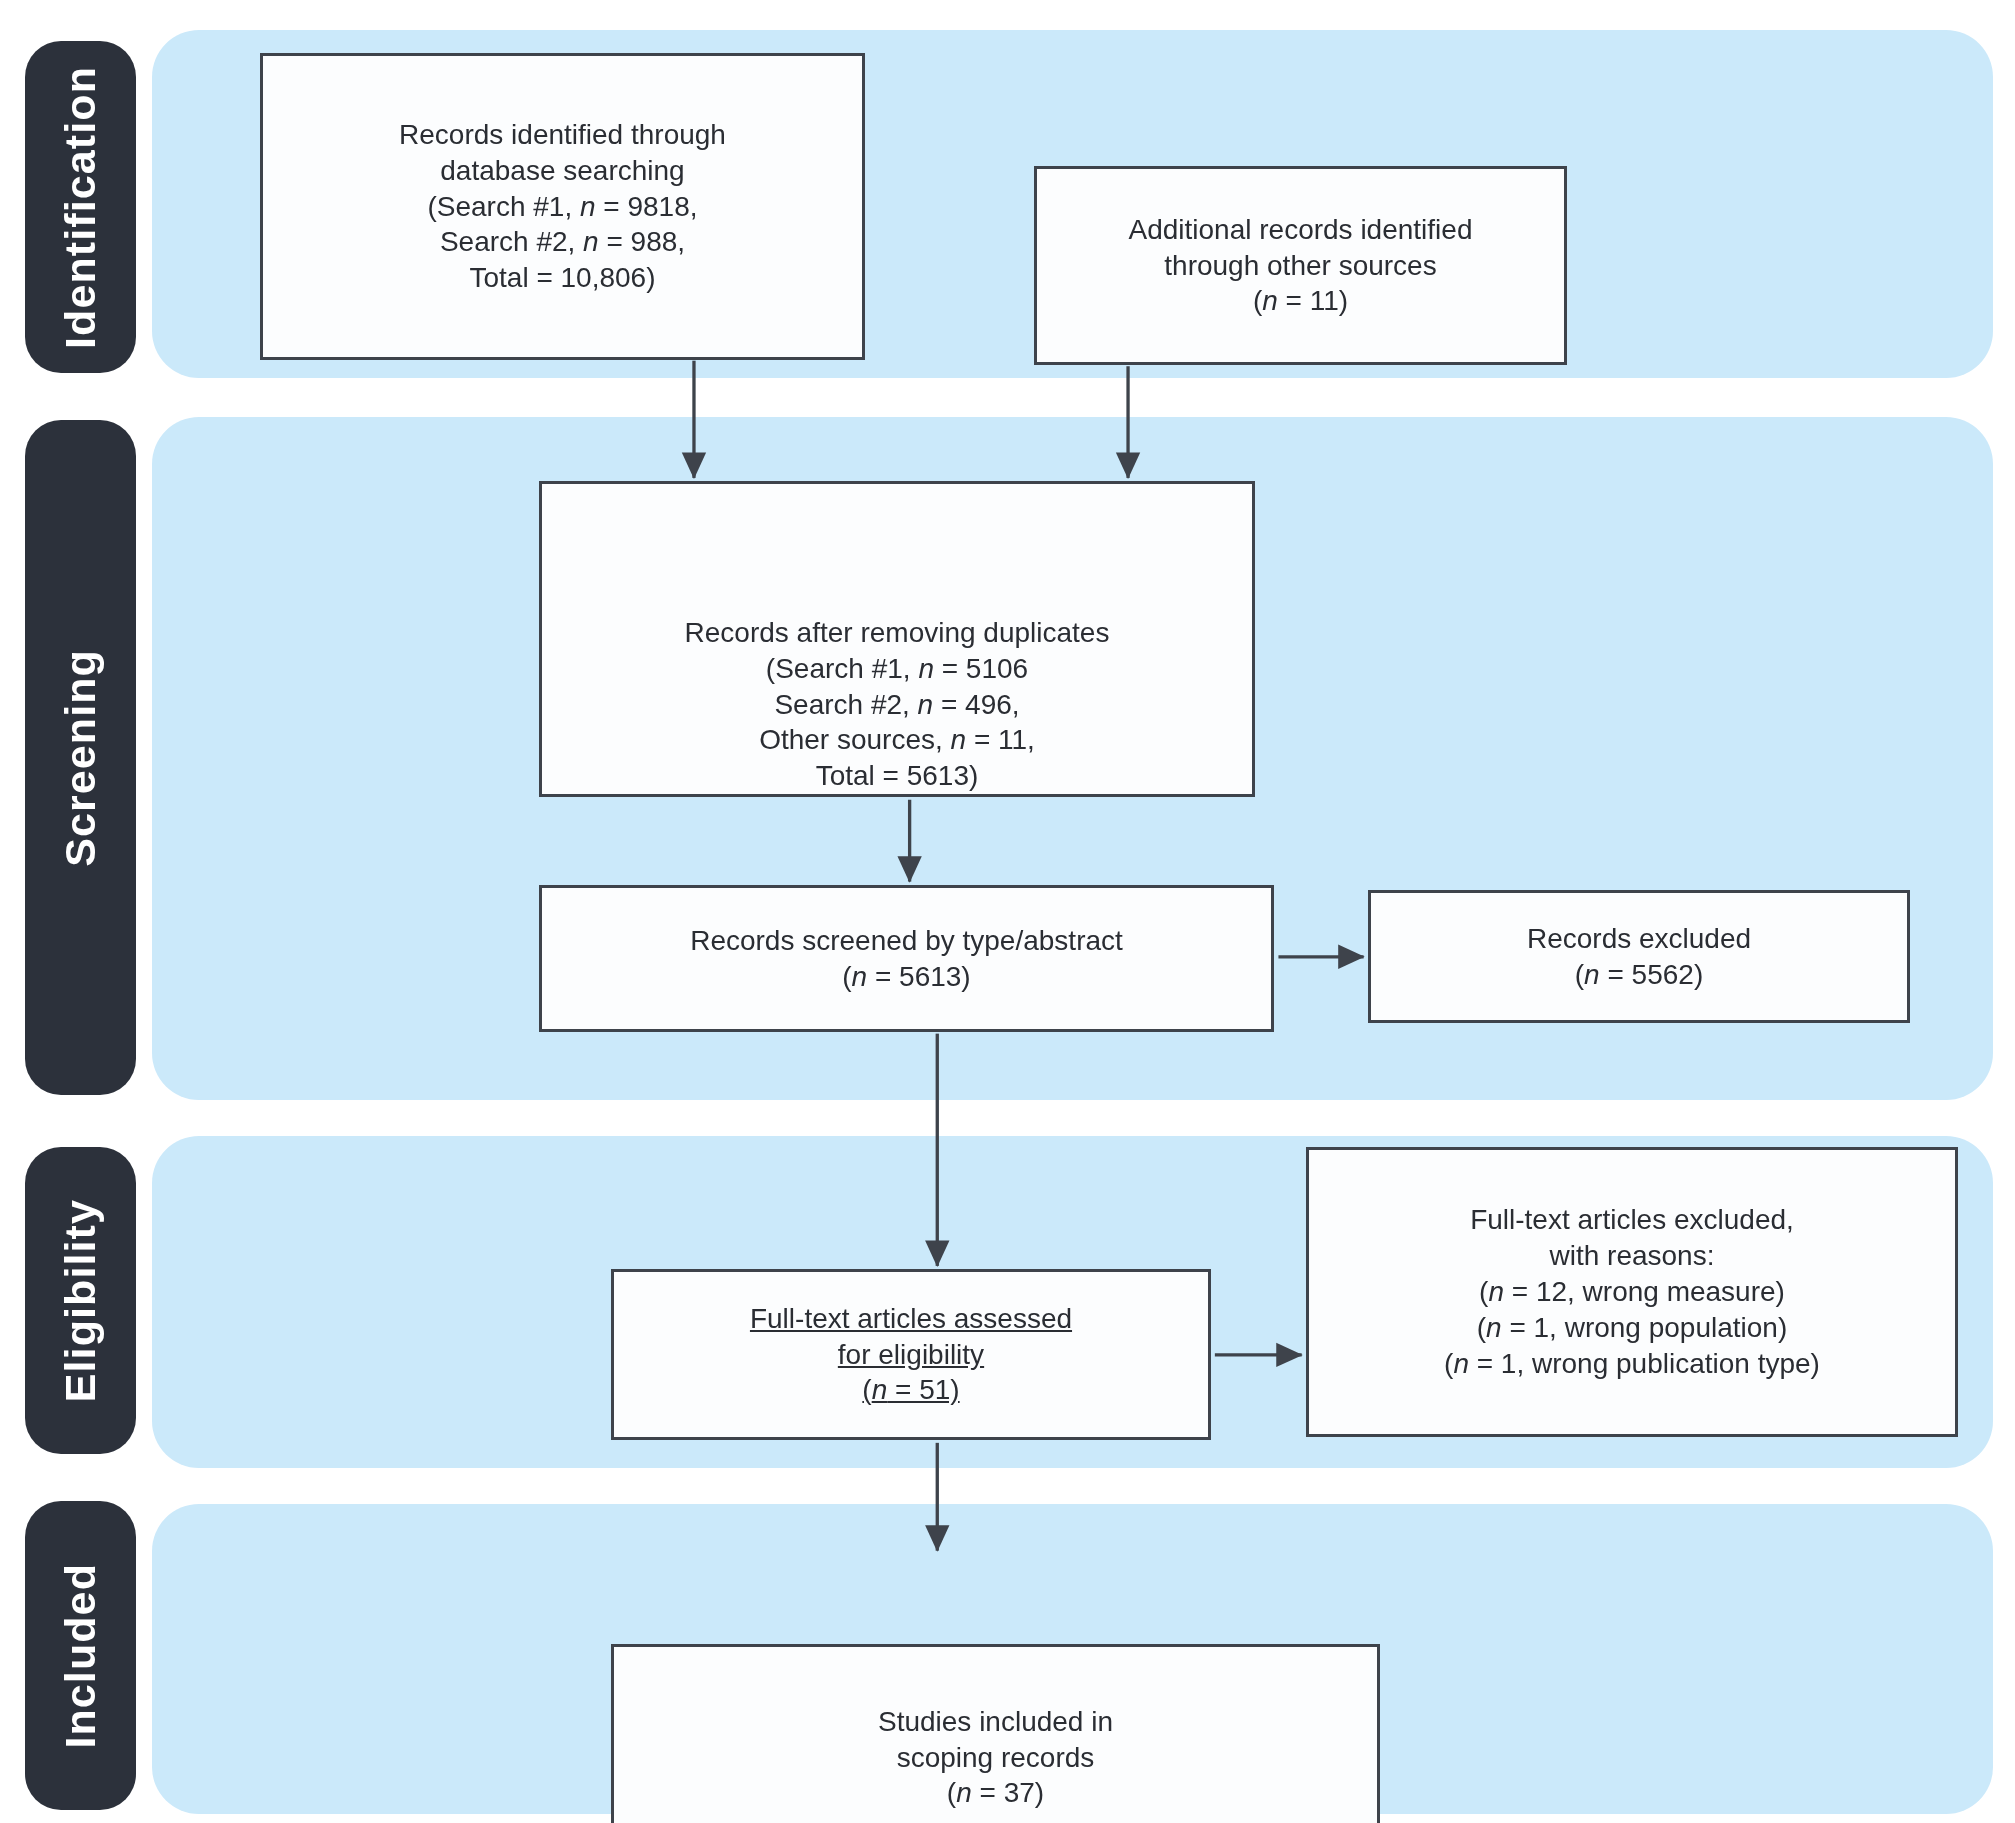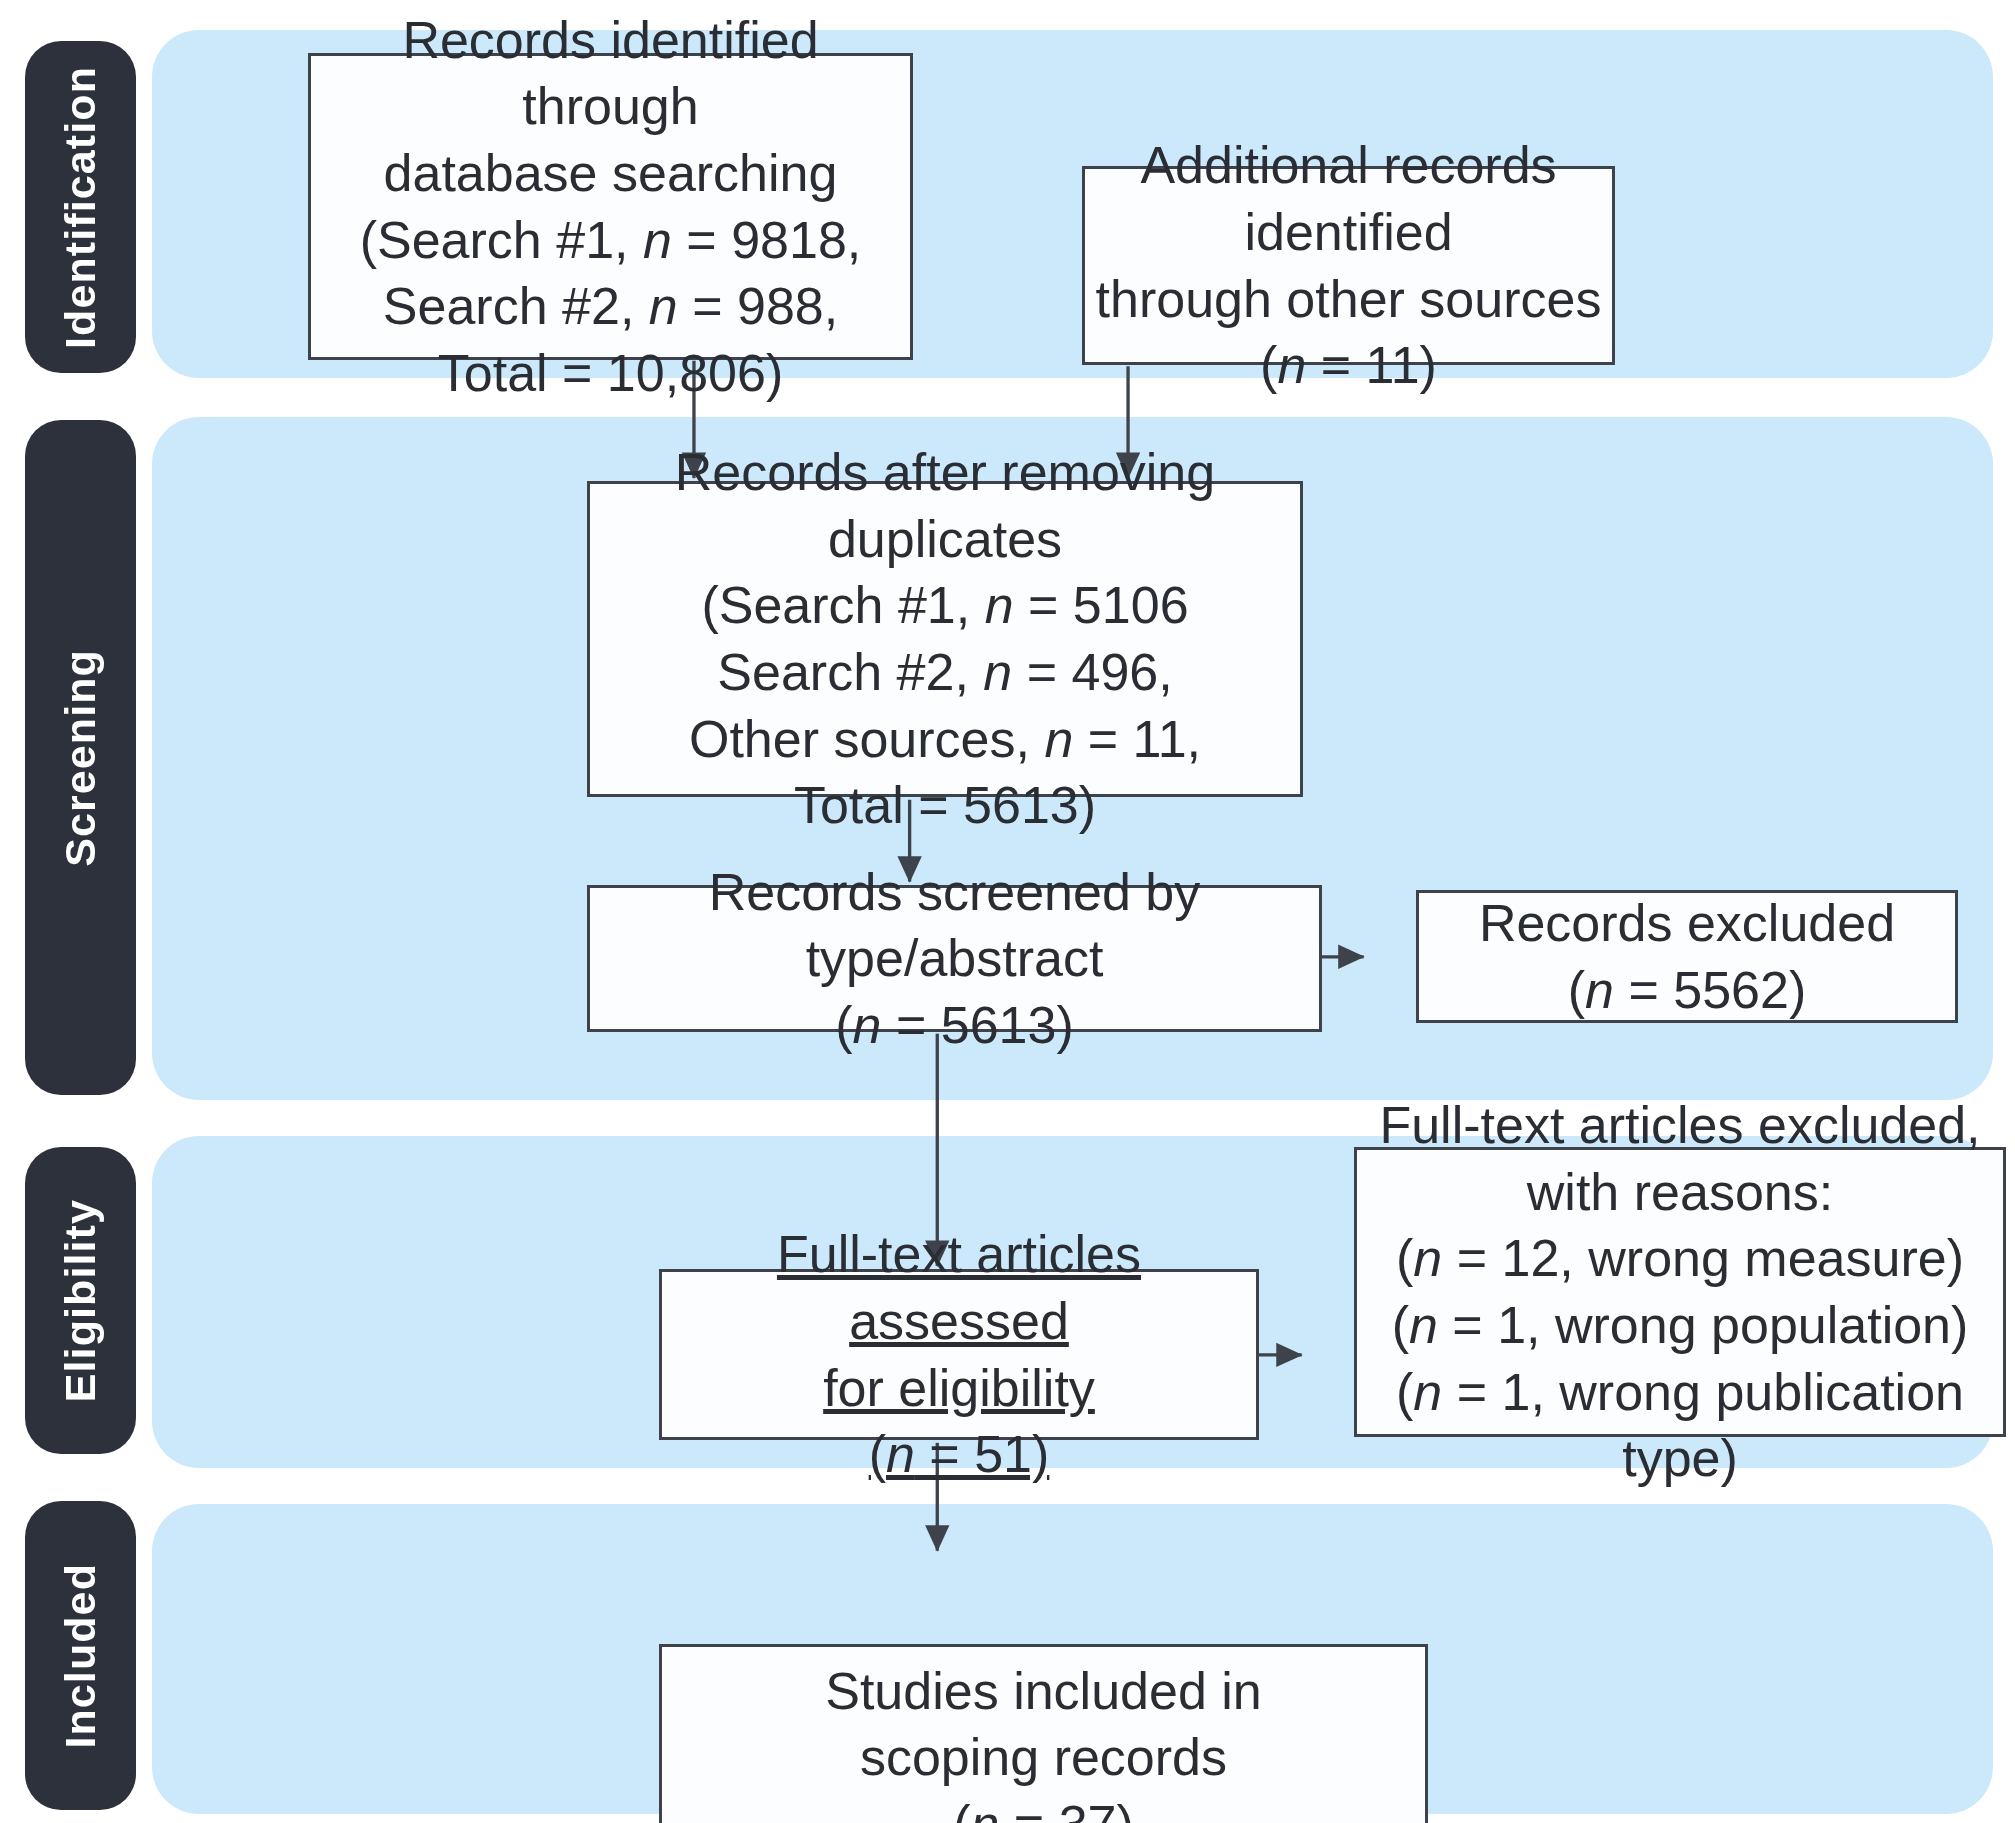--- a/index.html
+++ b/index.html
@@ -51,28 +51,27 @@
   .box {
     position: absolute;
     background: #fcfdfe;
     border: 3.9px solid #3e434b;
     box-sizing: border-box;
     display: flex;
     align-items: center;
     justify-content: center;
     text-align: center;
     color: #2a2d33;
-    font-size: 52px;
+    font-size: 28px;
     line-height: 1.28;
-    margin-left: 48px;
   }
   .box i { font-style: italic; }
   .box1 { left: 260px;  top: 53px;   width: 605px; height: 307px; }
   .box2 { left: 1034px; top: 166px;  width: 533px; height: 199px; }
-  .box3 { left: 539px;  top: 481px;  width: 716px; height: 316px; }
+  .box3 { left: 539px;  top: 481px;  width: 716px; height: 316px; align-items: flex-end; }
   .box4 { left: 539px;  top: 885px; width: 735px; height: 147px; }
   .box5 { left: 1368px; top: 890px; width: 542px;  height: 133px; }
   .box6 { left: 611px; top: 1269px; width: 600px; height: 171px; text-decoration: underline; }
   .box7 { left: 1306px; top: 1147px; width: 652px; height: 290px; }
   .box8 { left: 611px; top: 1644px; width: 769px; height: 227px; }
   
   .arrows {
     position: absolute;
     left: 0; top: 0;
     width: 2015px;

